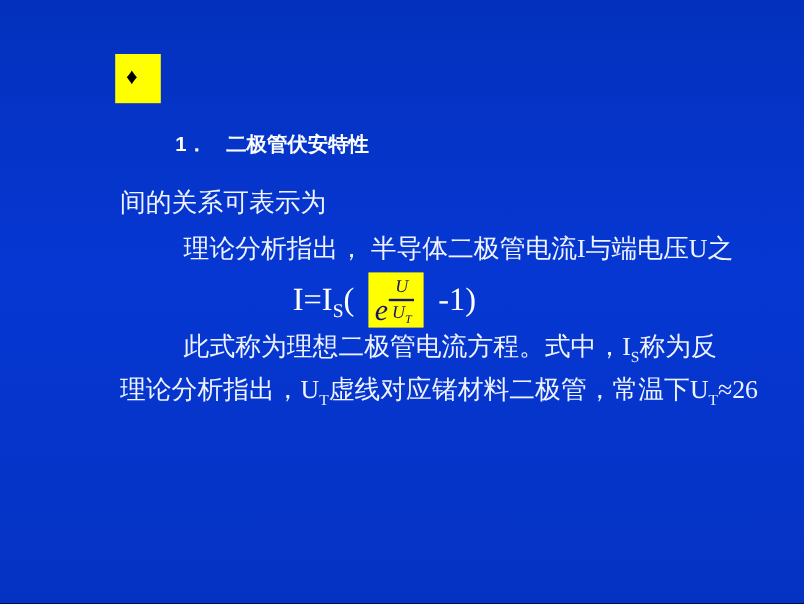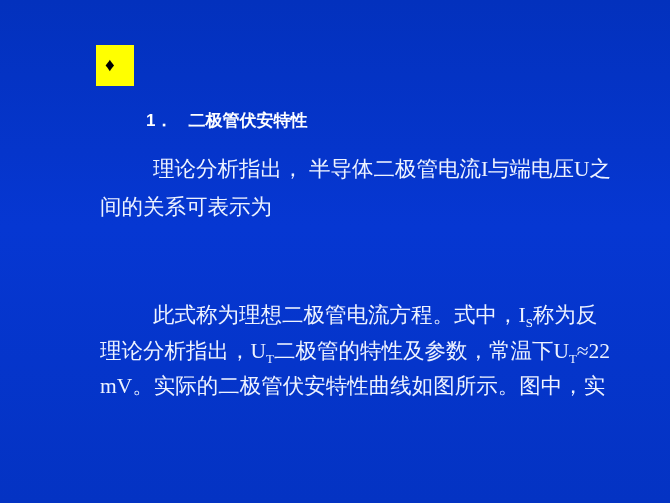--- a/index.html
+++ b/index.html
@@ -27,21 +27,21 @@
     white-space:nowrap;
     margin-left:36px;
   }
   .heading .h-num{margin-right:16px;}
   .para{
     position:absolute;left:100px;width:560px;
     color:#eef3ff;font-size:21.5px;
   }
   .para .line{white-space:nowrap;}
   .para1{top:150px;line-height:38px;}
-  .para2{top:298px;line-height:35.5px;}
+  .para2{top:272px;line-height:35.5px;}
   .indent{padding-left:53px;}
   sub{font-size:0.6em;line-height:0;}
   .formula{
     position:absolute;left:244px;top:227px;
     display:flex;align-items:center;
     color:#ffffff;font-size:27px;
   }
   .f-lhs,.f-tail{white-space:nowrap;}
   .ebox{
     background:#ffff00;color:#15156b;
@@ -68,24 +68,34 @@
 
   <div class="title-box">
     <span class="diamond">♦</span>
   </div>
 
   <div class="heading">
     <span class="h-num">1．</span><span class="h-text">二极管伏安特性</span>
   </div>
 
   <div class="para para1">
+    <div class="line">间的关系可表示为</div>
     <div class="line indent">理论分析指出，  半导体二极管电流I与端电压U之</div>
-    <div class="line">间的关系可表示为</div>
   </div>
 
+  <div class="formula">
+    <span class="f-lhs"><span>I=I</span><sub>S</sub><span>(</span></span>
+    <span class="ebox">
+      <span class="e">e</span>
+      <span class="frac">
+        <span class="num">U</span>
+        <span class="den"><span>U</span><sub>T</sub></span>
+      </span>
+    </span>
+    <span class="f-tail">-1)</span>
+  </div>
 
   <div class="para para2">
     <div class="line indent"><span>此式称为理想二极管电流方程。式中，I</span><sub>S</sub><span>称为反</span></div>
-    <div class="line"><span>理论分析指出，U</span><sub>T</sub><span>二极管的特性及参数，常温下U</span><sub>T</sub><span>≈22</span></div>
-    <div class="line"><span>mV。实际的二极管伏安特性曲线如图所示。图中，实</span></div>
+    <div class="line"><span>理论分析指出，U</span><sub>T</sub><span>虚线对应锗材料二极管，常温下U</span><sub>T</sub><span>≈26</span></div>
   </div>
 
 </div>
 
 </body></html>

